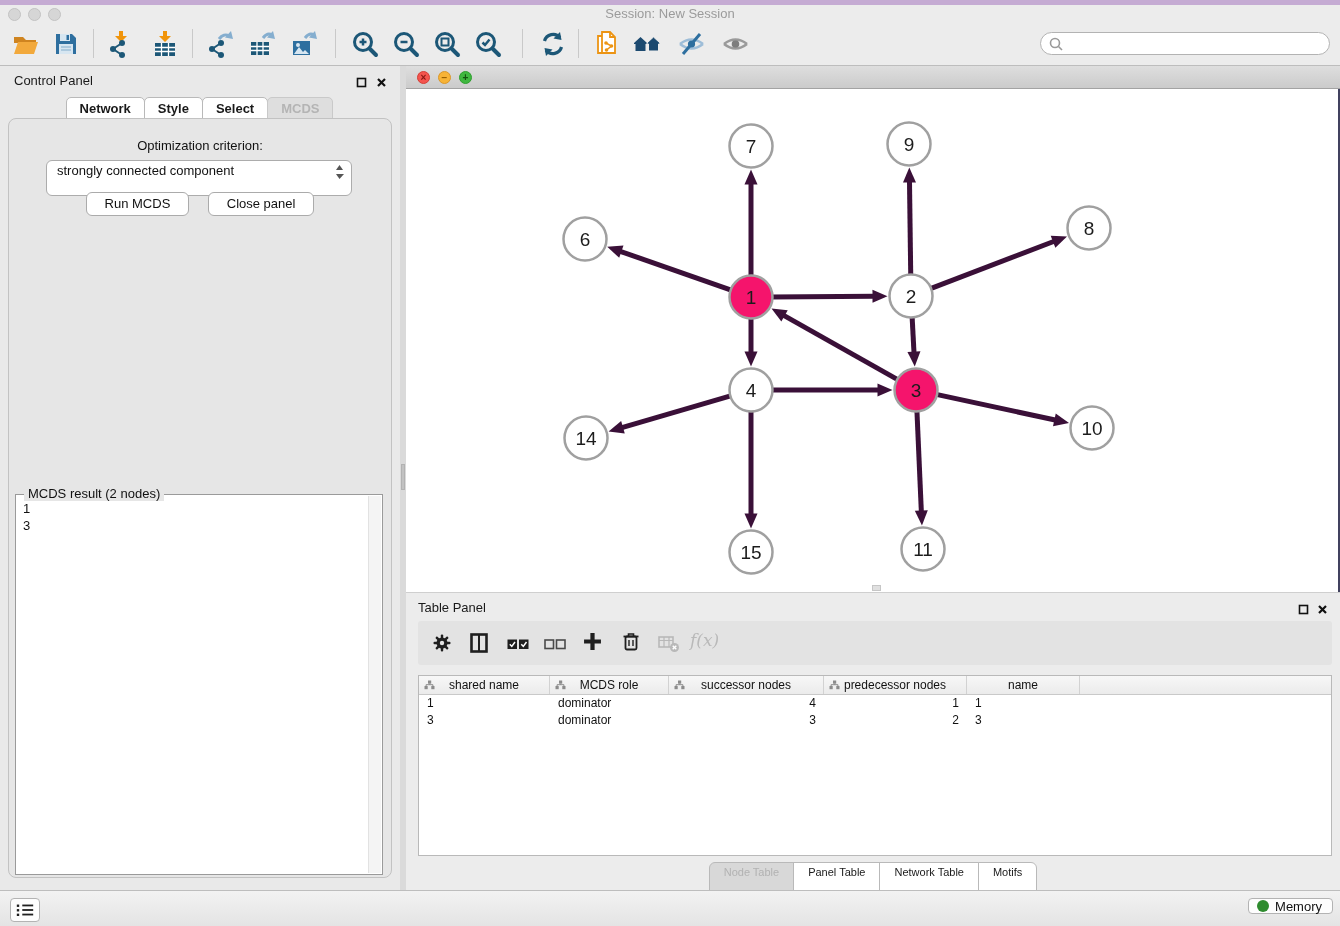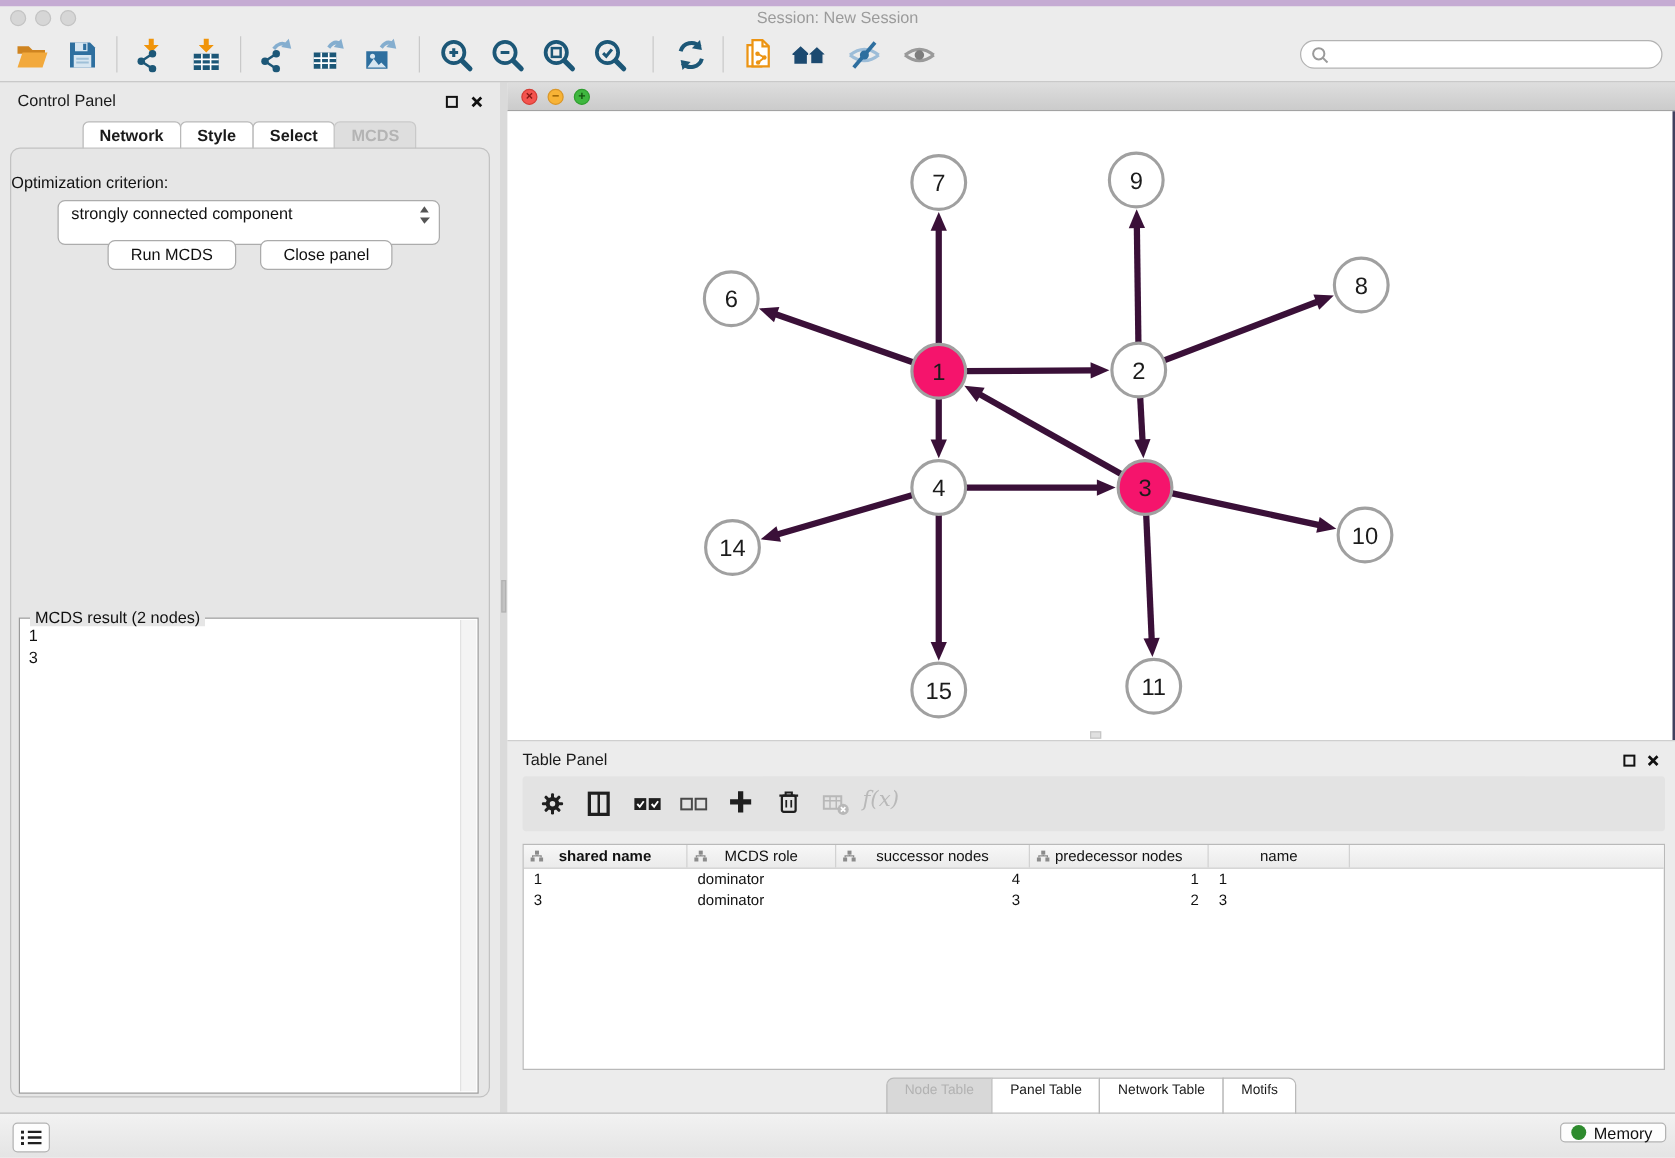--- a/index.html
+++ b/index.html
@@ -20,21 +20,21 @@
   .search input { border:none; outline:none; flex:1; font-size:13px; background:transparent; font-family:"Liberation Sans",sans-serif; }
 
   
   .control-panel { position:absolute; left:0; top:66px; width:400px; height:824px; background:#e9e9e9; }
   .panel-title { position:absolute; top:7px; left:14px; font-size:13px; color:#1a1a1a; }
   .panel-ic { position:absolute; top:8px; width:12px; height:12px; cursor:pointer; }
   .cp-tabs { position:absolute; top:31px; left:0; right:0; text-align:center; }
   .cp-tab { display:inline-block; padding:3px 13px 4px; font-size:13px; font-weight:bold; color:#1a1a1a; background:#fff; border:1px solid #b9b9b9; margin-left:-1px; position:relative; border-radius:5px 5px 0 0; cursor:pointer; }
   .cp-tab.selected { background:#dedede; color:#b4b4b4; border-color:#c9c9c9; }
   .cp-box { position:absolute; left:8px; right:8px; top:52px; bottom:12px; background:#e6e6e6; border:1px solid #c2c2c2; border-radius:8px; }
-  .cp-opt-label { position:absolute; top:19px; left:0; right:0; font-size:13px; color:#111; }
+  .cp-opt-label { position:absolute; top:19px; left:0; right:0; text-align:center; font-size:13px; color:#111; }
   .cp-select { position:absolute; top:41px; left:37px; right:39px; height:36px; background:#fff; border:1px solid #acacac; border-radius:6px; font-size:13px; line-height:20px; padding-left:10px; color:#111; cursor:pointer; }
   .cp-buttons { position:absolute; top:73px; left:0; right:0; text-align:center; }
   .cp-btn { display:inline-block; margin:0 7px; padding:3px 18px 4px; background:#fff; border:1px solid #ababab; border-radius:6px; font-size:13px; color:#111; cursor:pointer; }
   .mcds-box { position:absolute; left:6px; right:8px; top:375px; bottom:2px; border:1px solid #9a9a9a; background:#fff; }
   .mcds-legend { position:absolute; top:-9px; left:8px; background:#e6e6e6; padding:0 4px; font-size:13px; color:#111; }
   .mcds-text { position:absolute; top:5px; left:7px; font-size:13px; line-height:17px; white-space:pre; color:#111; }
   .mcds-scroll { position:absolute; top:1px; bottom:1px; right:1px; width:13px; background:#f4f4f4; border-left:1px solid #e2e2e2; }
 
   .v-splitter { position:absolute; left:400px; top:66px; width:6px; height:824px; background:#dadada; }
   .v-handle { position:absolute; top:398px; left:1px; width:4px; height:26px; background:#c2c2c2; border:1px solid #b2b2b2; }
@@ -394,21 +394,21 @@
             <rect x="1" y="2" width="14" height="10" fill="none" stroke="#b8b8b8" stroke-width="1.6"></rect>
             <path d="M1 5.5h14M6 2v10M11 2v10" stroke="#b8b8b8" stroke-width="1.2"></path>
             <circle cx="16.5" cy="12.5" r="4.5" fill="#b8b8b8"></circle>
             <path d="M14.7 10.7l3.6 3.6M18.3 10.7l-3.6 3.6" stroke="#fff" stroke-width="1.4"></path>
           </svg>
       </span>
       <span class="tp-ic fx-label" style="left:272px">f(x)</span>
     </div>
     <div class="tp-table">
       <div class="tp-thead">
-          <div class="th" style="width: 131px; font-weight: bold;">
+          <div class="th" style="width: 131px;">
             <svg width="11" height="10" viewBox="0 0 11 10">
               <rect x="4" y="0.5" width="3.2" height="3.2" fill="#8b8b8b"></rect>
               <rect x="0.5" y="6" width="3.2" height="3.2" fill="#8b8b8b"></rect>
               <rect x="7.3" y="6" width="3.2" height="3.2" fill="#8b8b8b"></rect>
               <path d="M5.6 3.7v1M2.1 6V4.7h6.8V6" stroke="#8b8b8b" fill="none" stroke-width="1"></path>
             </svg>
             <span>shared name</span>
           </div>
           <div class="th" style="width: 119px;">
             <svg width="11" height="10" viewBox="0 0 11 10">

